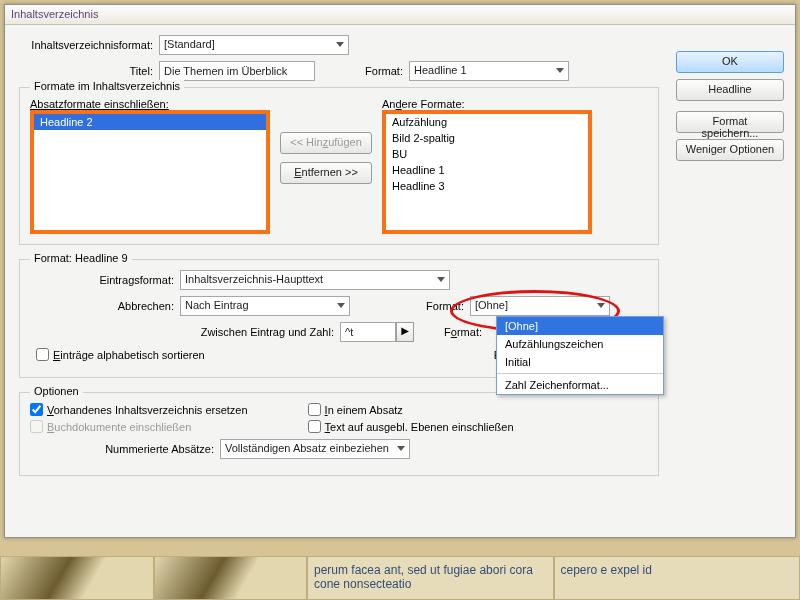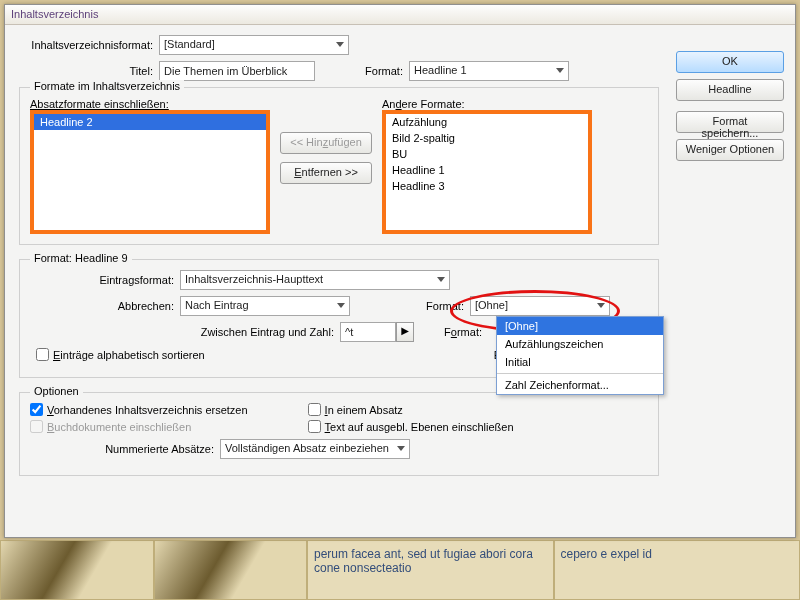--- a/index.html
+++ b/index.html
@@ -9,21 +9,21 @@
     font-size: 11px;
     background: #d6c497;
     width: 800px;
     height: 600px;
     overflow: hidden;
     position: relative;
   }
   .bg-strip {
     position: absolute;
     left: 0; right: 0;
-    height: 60px;
+    height: 44px;
     bottom: 0;
     display: flex;
   }
   .bg-cell {
     flex: 1;
     border: 1px solid #bfae7a;
     background: #e7dcb9;
     color: #334d7a;
     font-size: 12px;
     padding: 6px;

